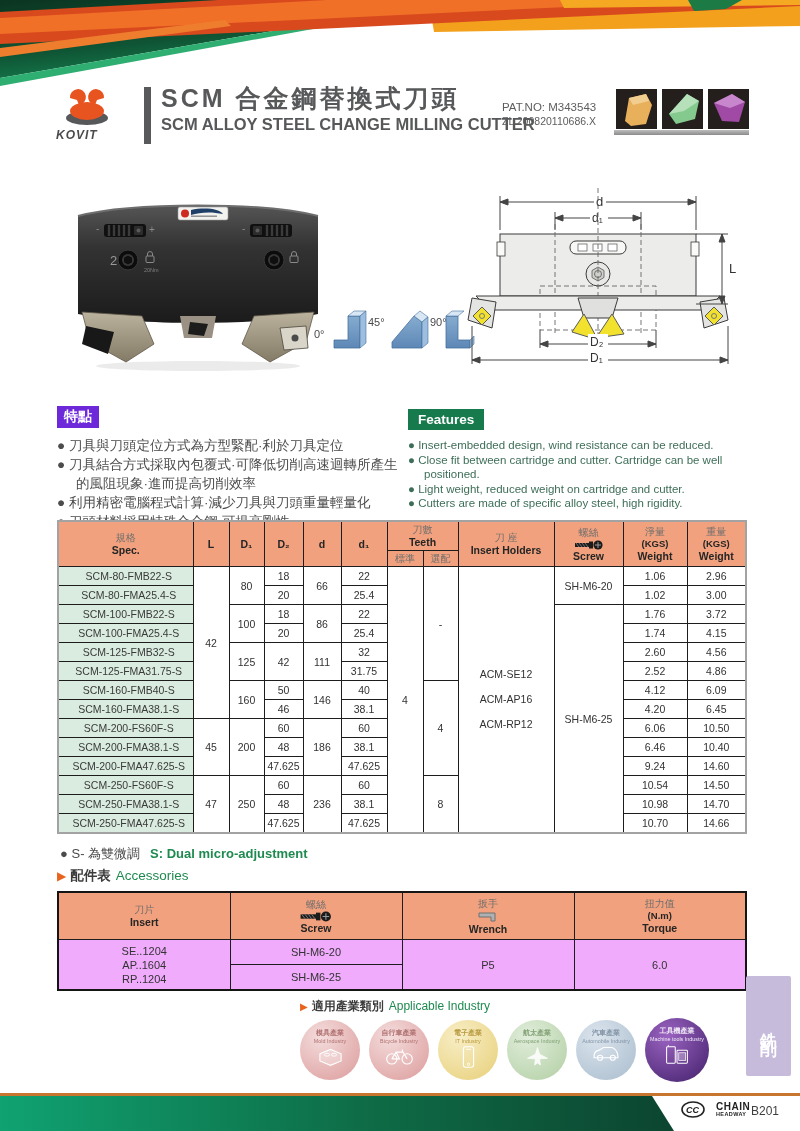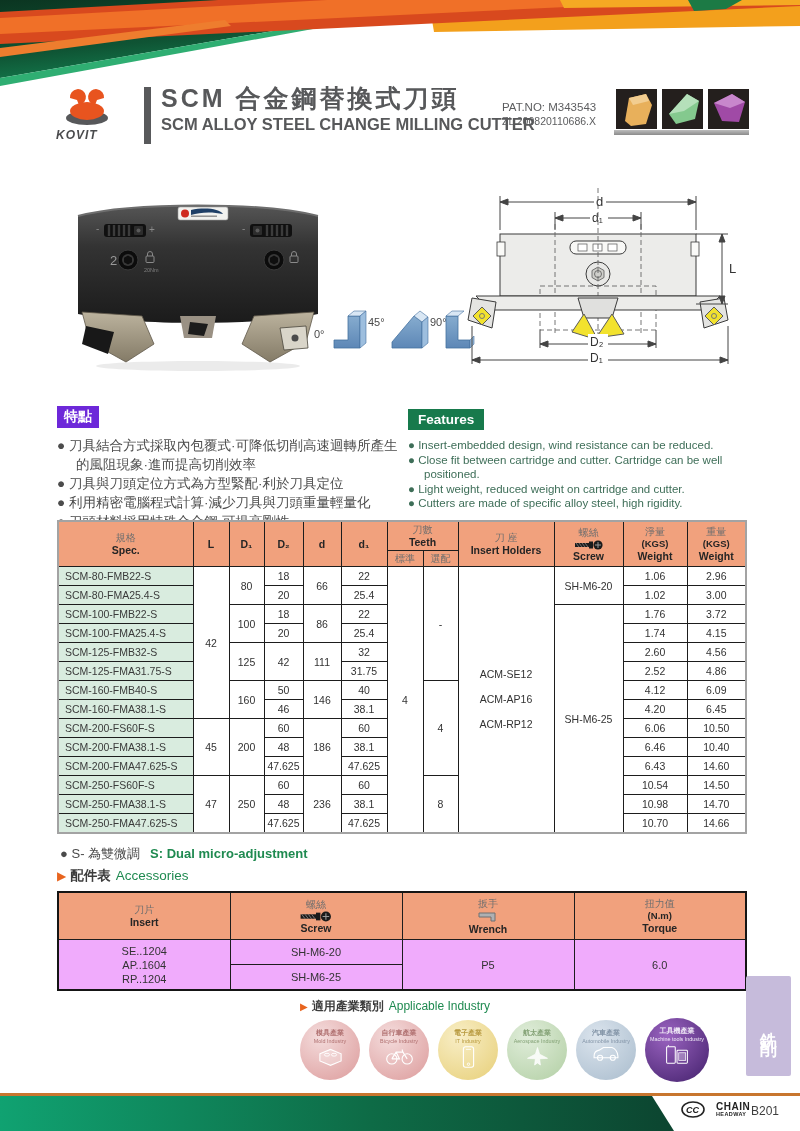--- a/index.html
+++ b/index.html
@@ -33,21 +33,21 @@
 
   
   table { border-collapse:collapse; table-layout:fixed; }
   .spec-tbl { left:57px; top:520px; width:688px; border:2px solid #a3a3a3; }
   .spec-tbl th, .spec-tbl td, .acc-tbl th, .acc-tbl td { border:1px solid #1d1d1d; overflow:hidden; }
   .spec-tbl thead th { background:#f1a17d; padding:1px 0; font-weight:normal; }
   .h-zh { font-size:10px; color:#6e6e6e; line-height:13px; }
   .h-en { font-size:10.5px; font-weight:bold; color:#252525; line-height:13px; }
   .h-kgs { font-size:9.5px; font-weight:bold; color:#252525; line-height:12px; }
   .spec-tbl tbody td { height:18px; font-size:10.5px; color:#323232; text-align:center; padding:0; background:#fff; }
-  .spec-tbl td.spec { background:#d9ecdf; text-align:left; padding-left:6px; color:#3a3a3a; }
+  .spec-tbl td.spec { background:#d9ecdf; text-align:center; padding-left:6px; color:#3a3a3a; }
   .spec-tbl td.holders { white-space:pre-line; line-height:25px; }
   .acc-tbl { left:57px; top:891px; width:688px; border:2px solid #151515; }
   .acc-tbl thead th { background:#f1a17d; padding:2px 0; font-weight:normal; height:42px; }
   .acc-tbl tbody td { height:22px; font-size:11px; color:#333; text-align:center; background:#f0abfc; }
   .acc-tbl td.insert-cell { white-space:pre-line; line-height:14px; }
   .ico-line { line-height:11px; }
 
   
   .s-note { left:60px; top:845px; font-size:13px; color:#4a4a4a; }
   .s-note .en { color:#1f8a50; font-weight:bold; margin-left:10px; }
@@ -308,22 +308,22 @@
     <text x="263" y="87" font-size="13" fill="#333">L</text>
     <rect x="122" y="148" width="20" height="13" fill="#fff"></rect>
       <text x="124" y="160" font-size="12" fill="#333">D₂</text>
     <rect x="122" y="164" width="20" height="13" fill="#fff"></rect>
       <text x="124" y="176" font-size="12" fill="#333">D₁</text>
   </svg>
 
   <div class="abs feat-zh">
     <span class="badge badge-zh">特點</span>
     <ul class="feat-list">
+      <li>刀具與刀頭定位方式為方型緊配·利於刀具定位</li>
       <li>刀具結合方式採取內包覆式·可降低切削高速迴轉所產生的風阻現象·進而提高切削效率</li>
-      <li>刀具與刀頭定位方式為方型緊配·利於刀具定位</li>
       <li>利用精密電腦程式計算·減少刀具與刀頭重量輕量化</li>
       <li>刀頭材料採用特殊合金鋼·可提高剛性</li>
     </ul>
   </div>
 
   <div class="abs feat-en">
     <span class="badge badge-en">Features</span>
     <ul class="feat-list">
       <li>Insert-embedded design, wind resistance can be reduced.</li>
       <li>Close fit between cartridge and cutter. Cartridge can be well positioned.</li>
@@ -494,21 +494,21 @@
           <td class="spec">SCM-200-FMA38.1-S</td>
           <td>48</td>
           <td>38.1</td>
           <td>6.46</td>
           <td>10.40</td>
         </tr>
         <tr>
           <td class="spec">SCM-200-FMA47.625-S</td>
           <td>47.625</td>
           <td>47.625</td>
-          <td>6.43</td>
+          <td>9.24</td>
           <td>14.60</td>
         </tr>
         <tr>
           <td class="spec">SCM-250-FS60F-S</td>
           <td rowspan="3">47</td>
           <td rowspan="3">250</td>
           <td>60</td>
           <td rowspan="3">236</td>
           <td>60</td>
           <td rowspan="3">8</td>

